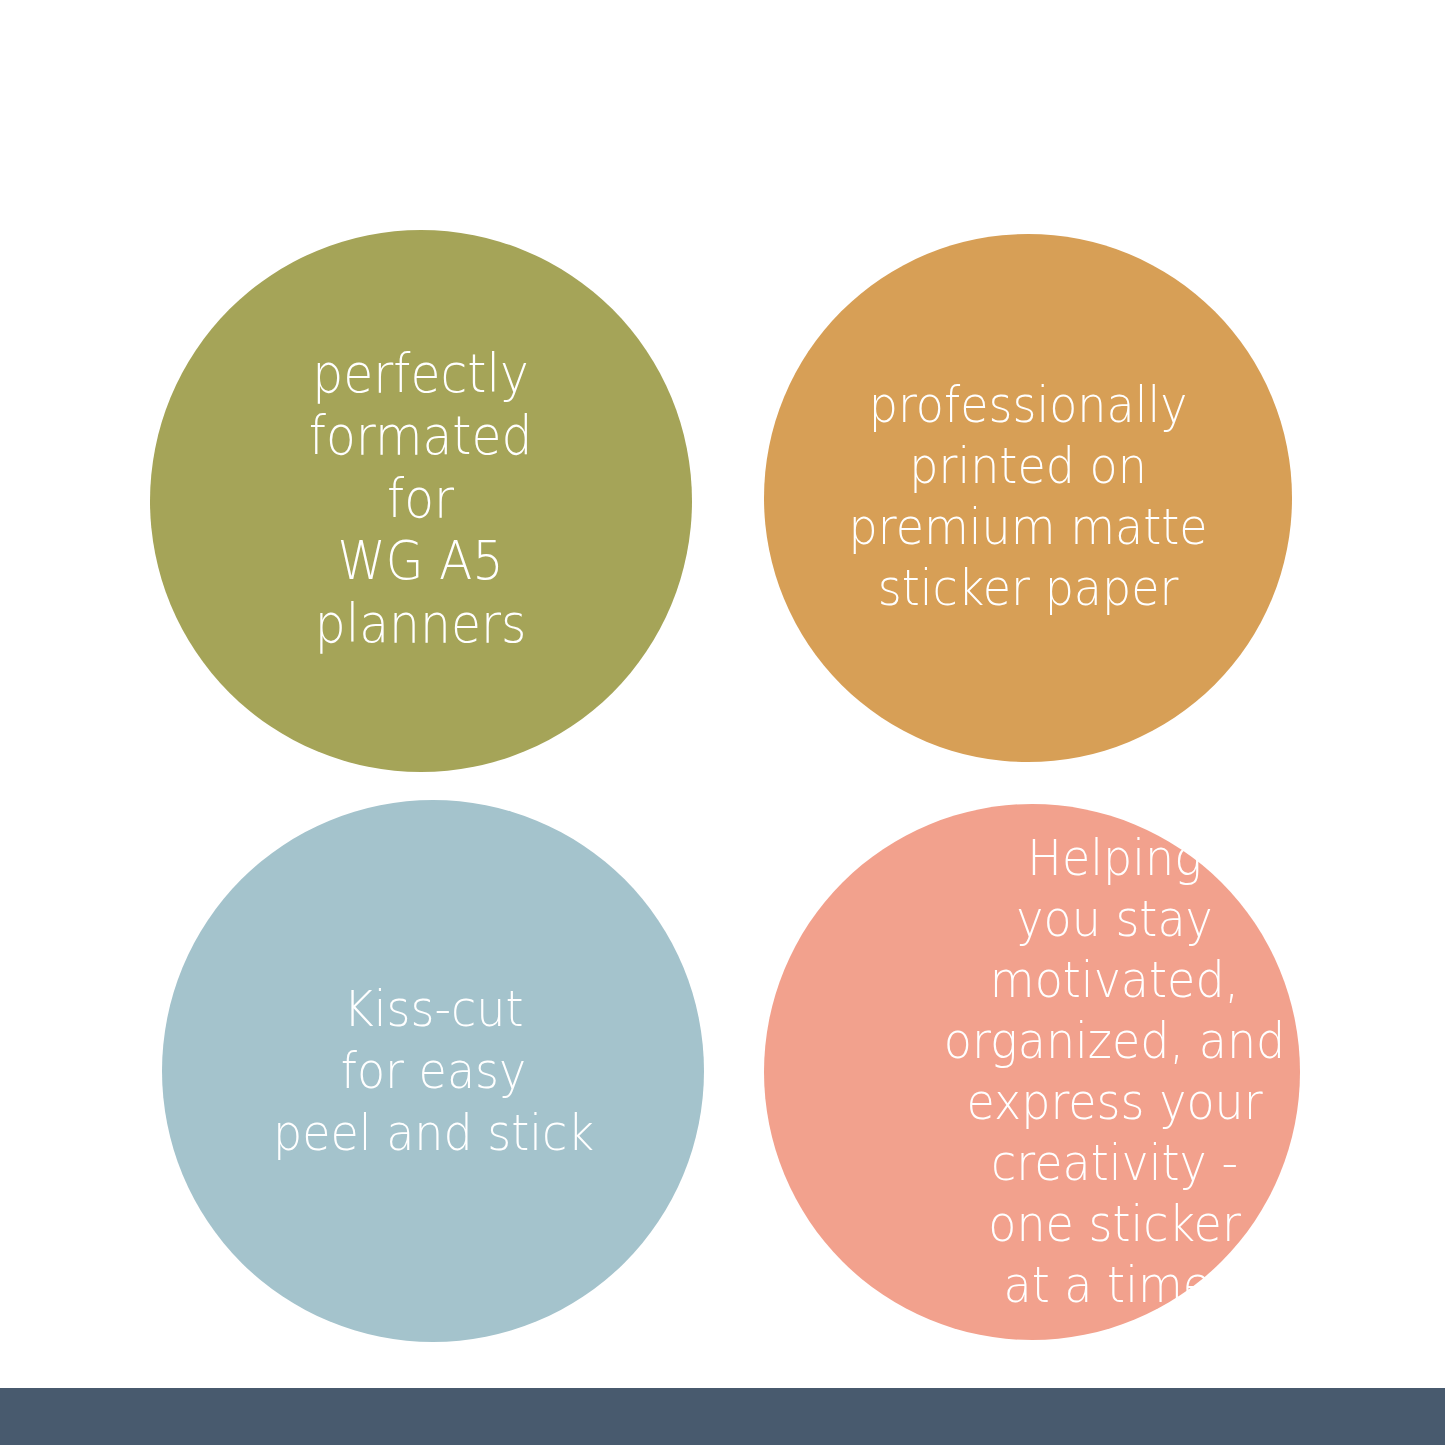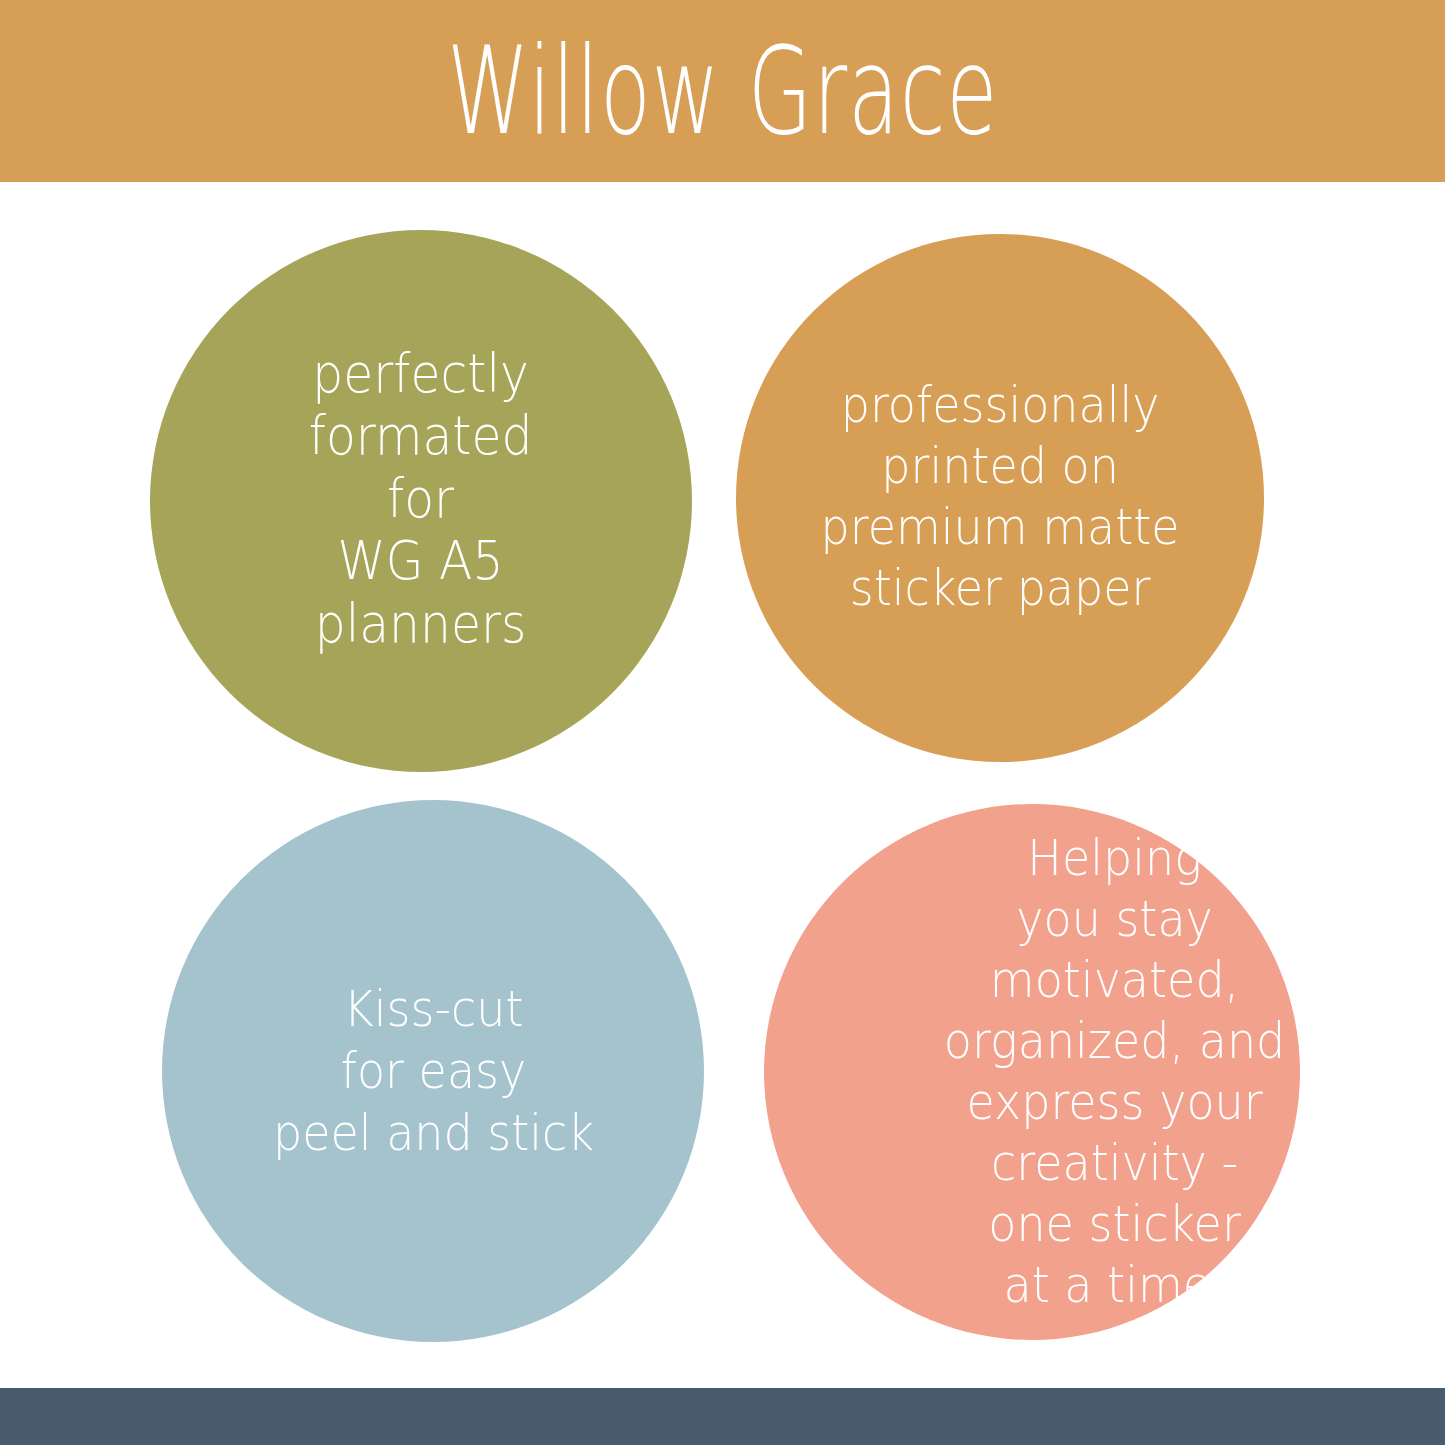--- a/index.html
+++ b/index.html
@@ -85,21 +85,21 @@
     background: #A5A458;
   }
   #circle-planners .circle-text {
     font-size: 53px;
     line-height: 1.18;
     margin-top: -4px;
   }
 
   
   #circle-printing {
-    left: 736px;
+    left: 764px;
     top: 52px;
     width: 528px;
     height: 528px;
     background: #D79F56;
   }
   #circle-printing .circle-text {
     font-size: 50px;
     line-height: 1.22;
     margin-top: -2px;
   }
@@ -138,23 +138,20 @@
     width: 1445px;
     height: 57px;
     background: #485A6E;
   }
 </style>
 </head>
 <body>
 
 <div id="page" style="background: rgb(255, 255, 255);">
 
-  <div class="header-bar" style="background: rgb(215, 159, 86);">
-    <h1 class="brand-title" style="color: rgb(255, 255, 255);">Willow Grace</h1>
-  </div>
 
   <div class="circle-grid">
 
     <div class="feature-circle" id="circle-planners" style="background: rgb(165, 164, 88);">
       <span class="circle-text">perfectly
 formated
 for
 WG A5
 planners</span>
     </div>

